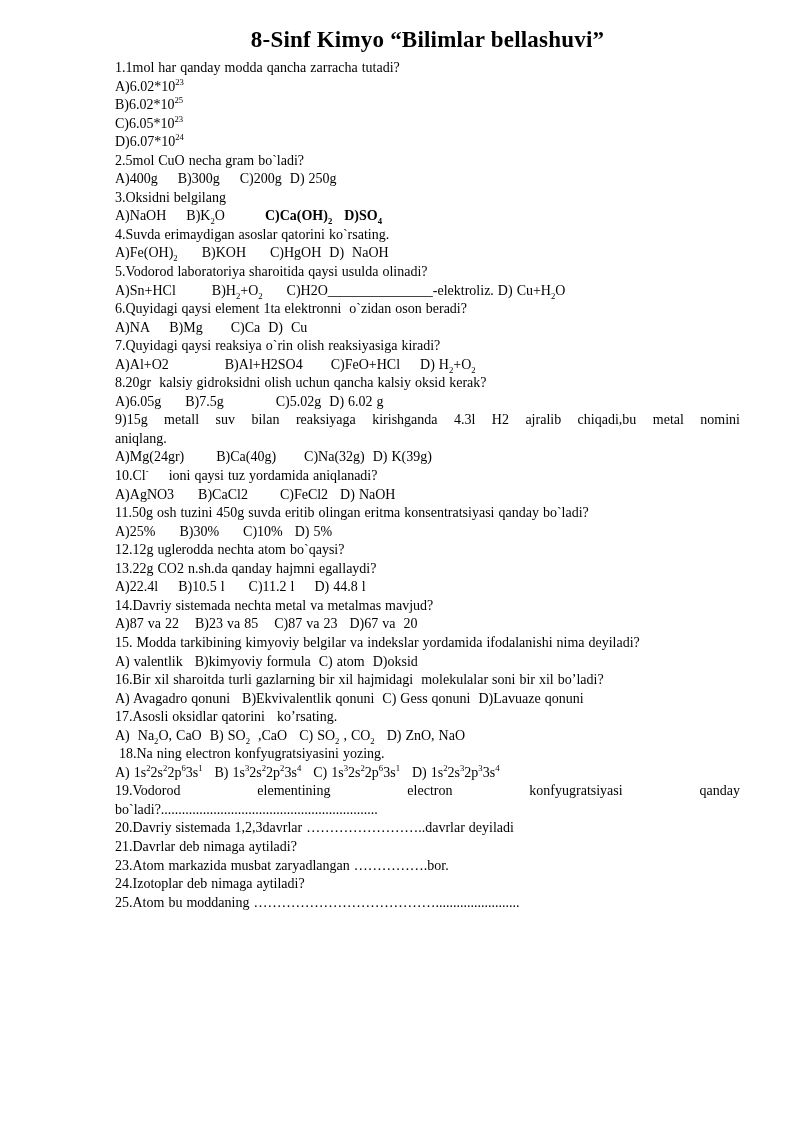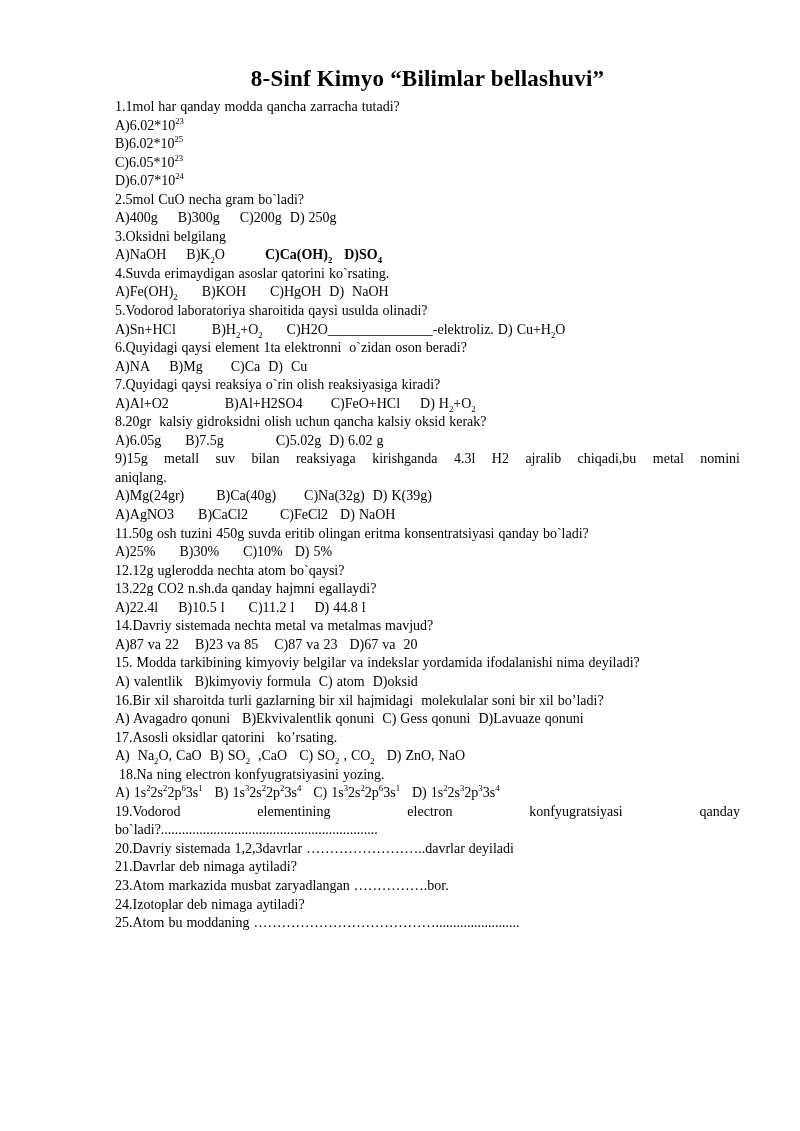--- a/index.html
+++ b/index.html
@@ -6,21 +6,21 @@
     margin: 0;
     padding: 0;
     background: #ffffff;
   }
   .page {
     position: relative;
     width: 800px;
     height: 1131px;
     background: #ffffff;
     box-sizing: border-box;
-    padding: 65px 60px 0 115px;
+    padding: 26px 60px 0 115px;
     font-family: "Liberation Serif", serif;
     color: #000000;
     overflow: hidden;
   }
   .doc-title {
     margin: 0 0 5px 0;
     text-align: center;
     font-size: 23px;
     font-weight: bold;
     line-height: 28px;
@@ -67,20 +67,21 @@
       <div class="line">A)Sn+HCl         B)H<sub>2</sub>+O<sub>2</sub>      C)H2O_______________-elektroliz. D) Cu+H<sub>2</sub>O</div>
       <div class="line">6.Quyidagi qaysi element 1ta elektronni  o`zidan oson beradi?</div>
       <div class="line">A)NA     B)Mg       C)Ca  D)  Cu</div>
       <div class="line">7.Quyidagi qaysi reaksiya o`rin olish reaksiyasiga kiradi?</div>
       <div class="line">A)Al+O2              B)Al+H2SO4       C)FeO+HCl     D) H<sub>2</sub>+O<sub>2</sub></div>
       <div class="line">8.20gr  kalsiy gidroksidni olish uchun qancha kalsiy oksid kerak?</div>
       <div class="line">A)6.05g      B)7.5g             C)5.02g  D) 6.02 g</div>
       <div class="line stretch">9)15g metall suv bilan reaksiyaga kirishganda 4.3l H2 ajralib chiqadi,bu metal nomini</div>
       <div class="line">aniqlang.</div>
       <div class="line">A)Mg(24gr)        B)Ca(40g)       C)Na(32g)  D) K(39g)</div>
+      <div class="line">10.Cl<sup>-</sup>     ioni qaysi tuz yordamida aniqlanadi?</div>
       <div class="line">A)AgNO3      B)CaCl2        C)FeCl2   D) NaOH</div>
       <div class="line">11.50g osh tuzini 450g suvda eritib olingan eritma konsentratsiyasi qanday bo`ladi?</div>
       <div class="line">A)25%      B)30%      C)10%   D) 5%</div>
       <div class="line">12.12g uglerodda nechta atom bo`qaysi?</div>
       <div class="line">13.22g CO2 n.sh.da qanday hajmni egallaydi?</div>
       <div class="line">A)22.4l     B)10.5 l      C)11.2 l     D) 44.8 l</div>
       <div class="line">14.Davriy sistemada nechta metal va metalmas mavjud?</div>
       <div class="line">A)87 va 22    B)23 va 85    C)87 va 23   D)67 va  20</div>
       <div class="line">15. Modda tarkibining kimyoviy belgilar va indekslar yordamida ifodalanishi nima deyiladi?</div>
       <div class="line">A) valentlik   B)kimyoviy formula  C) atom  D)oksid</div>

